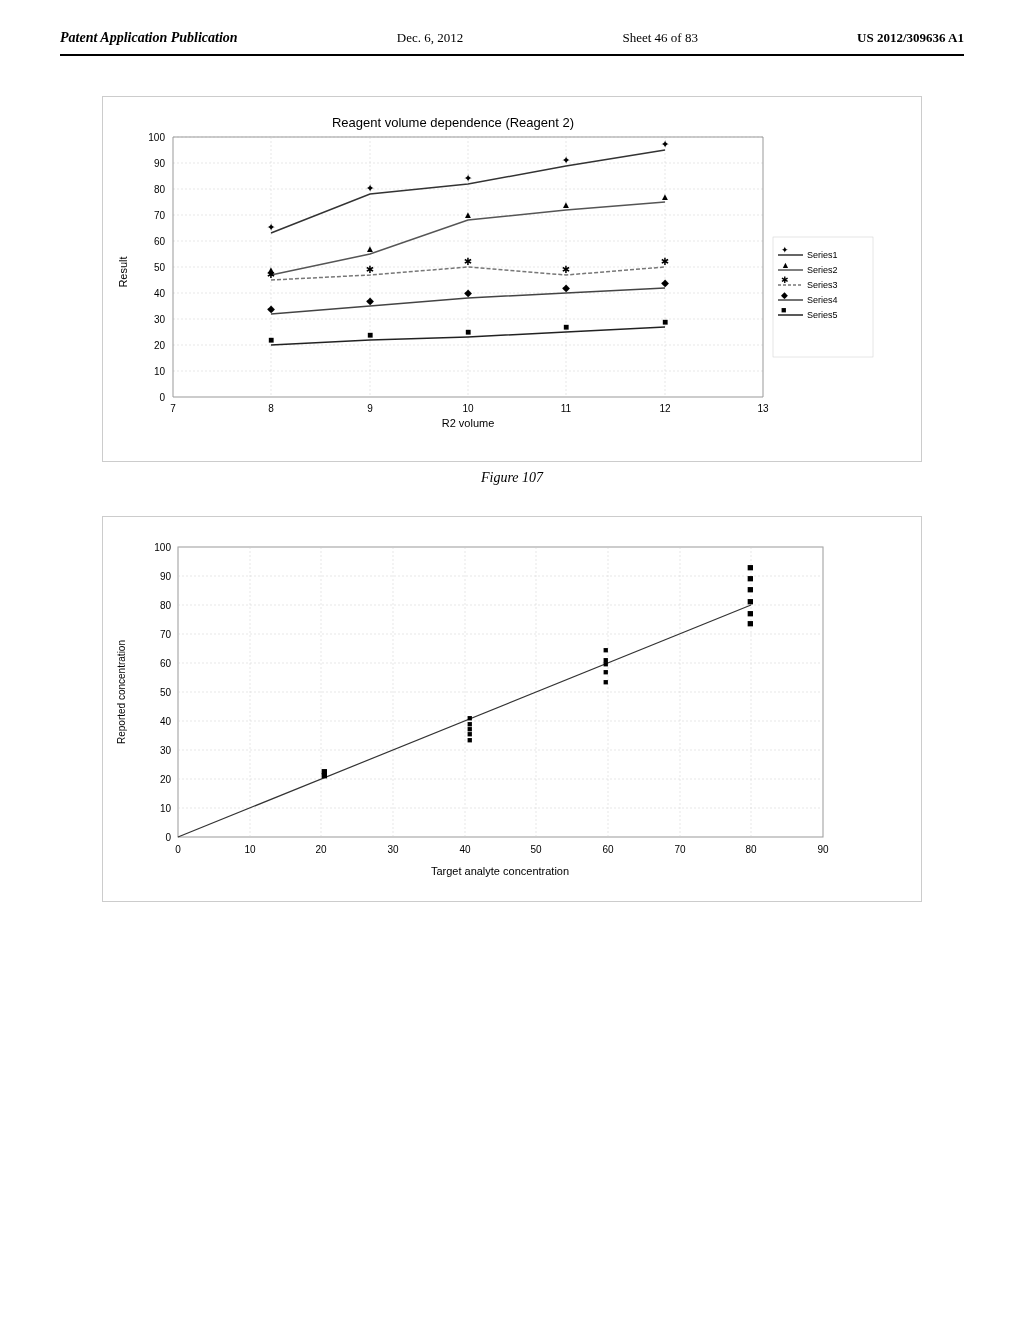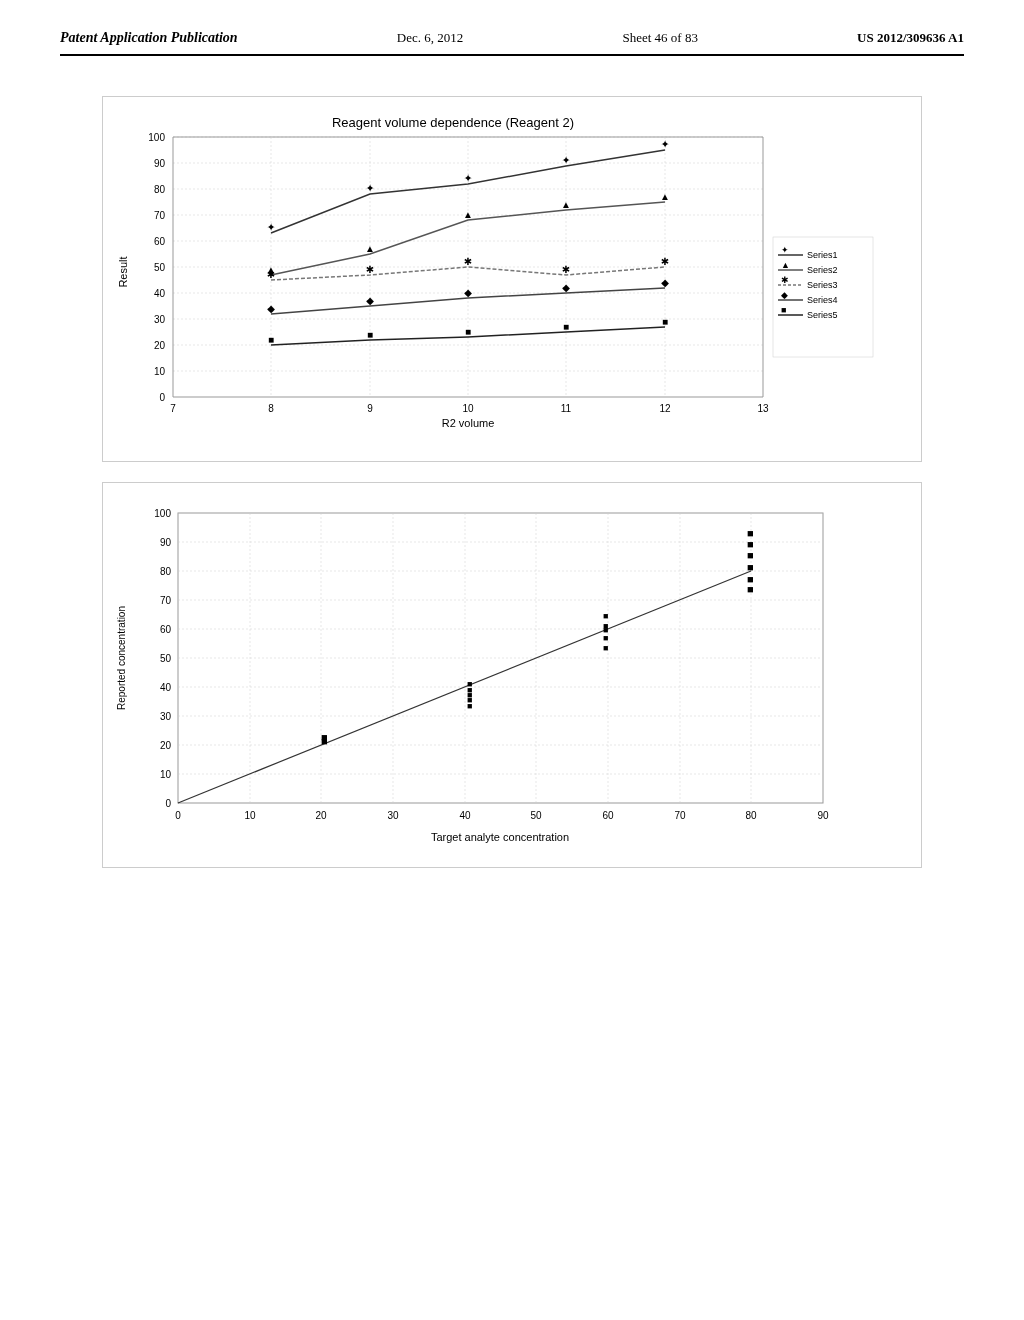--- a/index.html
+++ b/index.html
@@ -184,20 +184,21 @@
 
         <line x1="665" y1="193" x2="690" y2="193" stroke="#444" stroke-width="1.5"></line>
         <text x="668" y="191" font-size="9" font-family="Arial">◆</text>
         <text x="694" y="196" font-size="9" font-family="Arial">Series4</text>
 
         <line x1="665" y1="208" x2="690" y2="208" stroke="#222" stroke-width="1.5"></line>
         <text x="668" y="206" font-size="9" font-family="Arial">■</text>
         <text x="694" y="211" font-size="9" font-family="Arial">Series5</text>
       </svg>
     </div>
+    <div class="figure-caption">Figure 107</div>
   </div>
 
   <div class="figure-container">
     <div class="chart-wrapper">
       <svg width="780" height="360">
 
         <defs>
           <style>
             .gridline2 { stroke: #ccc; stroke-width: 0.5; stroke-dasharray: 2,2; }
           </style>

